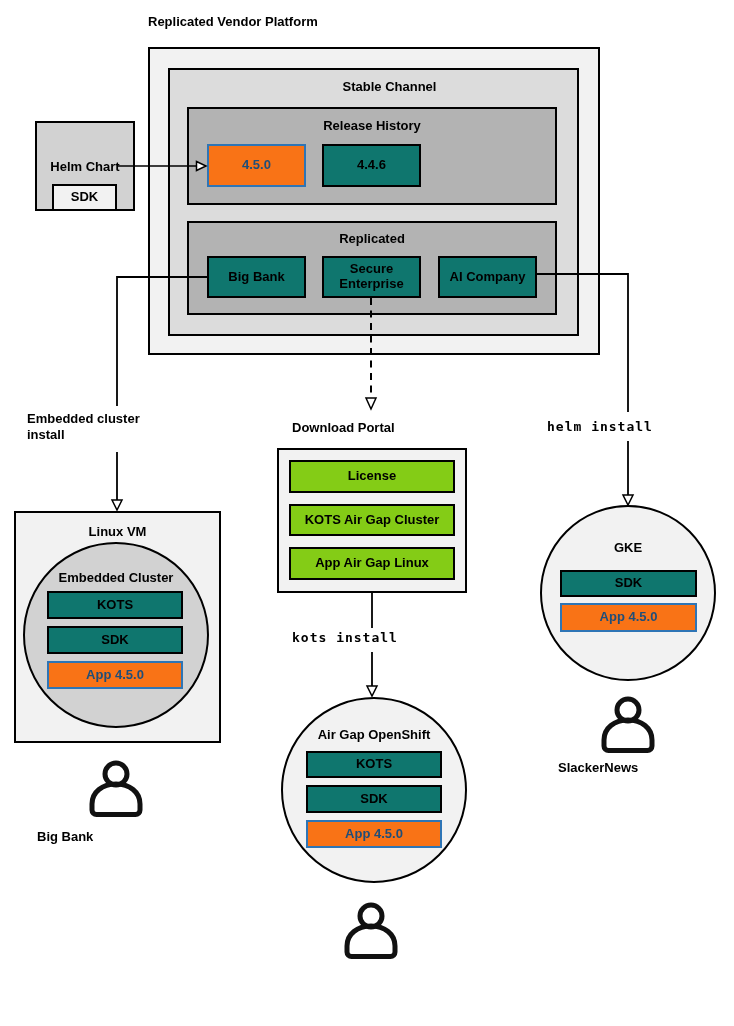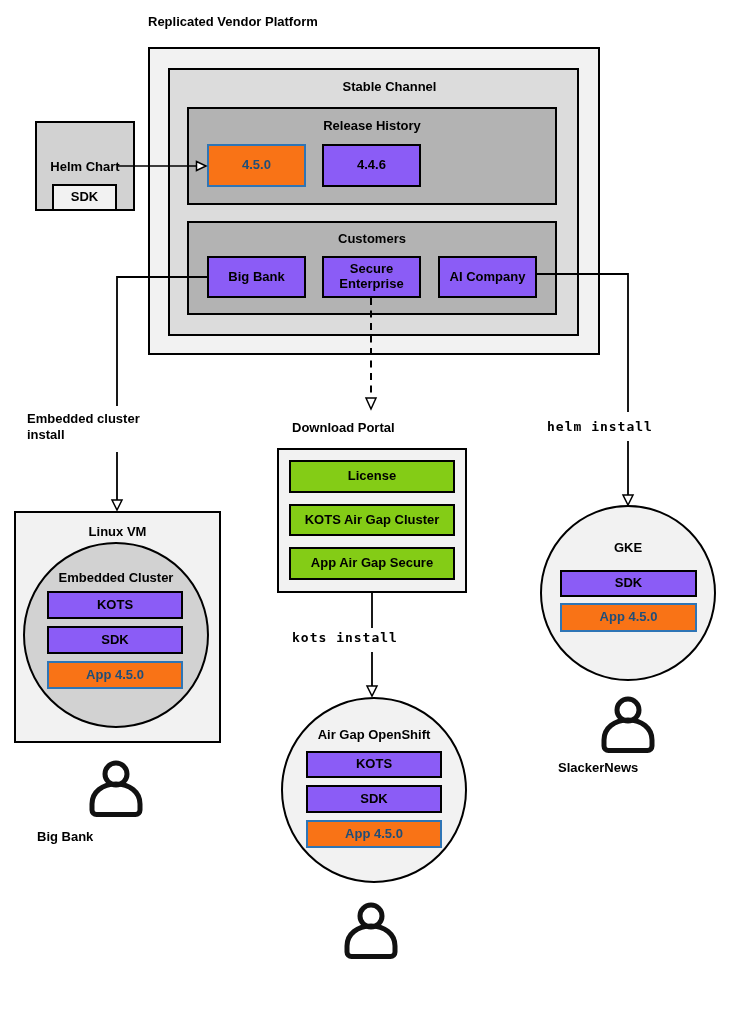--- a/index.html
+++ b/index.html
@@ -11,21 +11,21 @@
   .cc{display:flex;align-items:center;justify-content:center;text-align:center;line-height:1.15;}
   .ttop{position:absolute;left:0;right:0;text-align:center;}
   .lbl{position:absolute;text-align:left;line-height:1.25;}
   .pre{white-space:pre-line;}
   .mono{font-family:"DejaVu Sans Mono",monospace;font-size:13px;letter-spacing:1px;}
   .g-outer{background:#F2F2F2;}
   .g-mid{background:#DCDCDC;}
   .g-dark{background:#B3B3B3;}
   .g-item{background:#84cc16;}
   .g-helm{background:#D2D2D2;}
-  .white{background:#8b5cf6;}
+  .white{background:#0f766e;}
   .hl{background:#f97316;border-color:#2E75B6;color:#1F4E79;}
   .circle{border-radius:50%;}
   #overlay{position:absolute;left:0;top:0;width:734px;height:1026px;pointer-events:none;z-index:10;}
 </style>
 </head>
 <body>
 
 <div id="canvas">
 
   <div class="lbl" style="left:148px;top:14px;width:452px;">Replicated Vendor Platform</div>
@@ -40,21 +40,21 @@
     <div class="ttop" style="top:9px;">Release History</div>
   </div>
   <div class="box hl cc" style="left:207px;top:144px;width:99px;height:43px;">
     <span>4.5.0</span>
   </div>
   <div class="box white cc" style="left:322px;top:144px;width:99px;height:43px;">
     <span>4.4.6</span>
   </div>
 
   <div class="box g-dark" style="left:187px;top:221px;width:370px;height:94px;">
-    <div class="ttop" style="top:8px;">Customers</div>
+    <div class="ttop" style="top:8px;">Replicated</div>
   </div>
   <div class="box white cc" style="left:207px;top:256px;width:99px;height:42px;">
     <span>Big Bank</span>
   </div>
   <div class="box white cc" style="left:322px;top:256px;width:99px;height:42px;padding:0 8px;">
     <span>Secure Enterprise</span>
   </div>
   <div class="box white cc" style="left:438px;top:256px;width:99px;height:42px;">
     <span>AI Company</span>
   </div>
@@ -88,21 +88,21 @@
 
   <div class="lbl" style="left:292px;top:420px;width:160px;">Download Portal</div>
   <div class="box g-outer" style="left:277px;top:448px;width:190px;height:145px;">
     <div class="box g-item cc" style="left:10px;top:10px;width:166px;height:33px;">
       <span>License</span>
     </div>
     <div class="box g-item cc" style="left:10px;top:54px;width:166px;height:32px;">
       <span>KOTS Air Gap Cluster</span>
     </div>
     <div class="box g-item cc" style="left:10px;top:97px;width:166px;height:33px;">
-      <span>App Air Gap Secure</span>
+      <span>App Air Gap Linux</span>
     </div>
   </div>
   <div class="lbl mono" style="left:292px;top:630px;width:160px;">kots install</div>
 
   <div class="box g-outer circle" style="left:281px;top:697px;width:186px;height:186px;">
     <div class="ttop" style="top:28px;">Air Gap OpenShift</div>
     <div class="box white cc" style="left:23px;top:52px;width:136px;height:27px;">
       <span>KOTS</span>
     </div>
     <div class="box white cc" style="left:23px;top:86px;width:136px;height:28px;">

